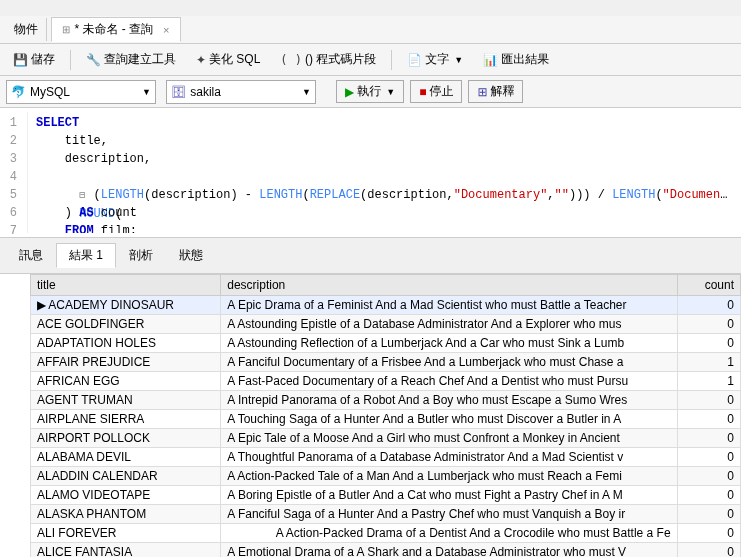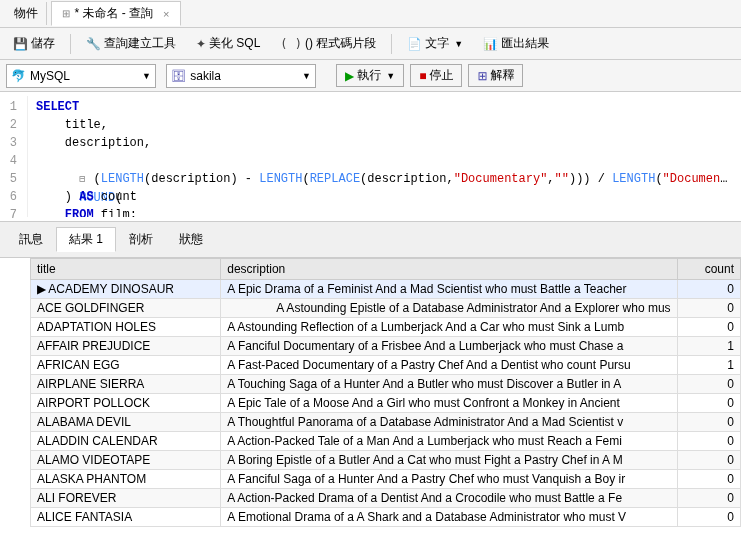--- a/index.html
+++ b/index.html
@@ -1,19 +1,19 @@
 <!DOCTYPE html>
 <html><head>
   <meta charset="utf-8">
   <style>
     * { box-sizing: border-box; margin: 0; padding: 0; }
     body { font-family: 'Microsoft YaHei', Arial, sans-serif; font-size: 12px; background: #f0f0f0; width: 741px; height: 557px; overflow: hidden; }
     
     
-    .title-bar { background: #f5f5f5; border-bottom: 1px solid #ccc; display: flex; align-items: center; padding: 2px 6px; height: 28px; }
+    .title-bar { background: #f5f5f5; border-bottom: 1px solid #ccc; display: flex; align-items: center; padding: 2px 6px; height: 28px; margin-top: 16px; }
     .title-bar-tabs { display: flex; align-items: center; gap: 2px; }
     .tab-item { background: #fff; border: 1px solid #ccc; border-bottom: none; padding: 3px 10px; font-size: 12px; cursor: pointer; display: flex; align-items: center; gap: 4px; }
     .tab-item.active { background: #fff; border-bottom: 1px solid #fff; z-index: 1; }
     .tab-item .tab-icon { color: #888; font-size: 10px; }
     .side-label { font-size: 12px; padding: 3px 8px; border-right: 1px solid #ccc; margin-right: 4px; }
 
     
     .toolbar { background: #f5f5f5; border-bottom: 1px solid #ccc; display: flex; align-items: center; padding: 3px 6px; gap: 6px; height: 32px; }
     .toolbar-btn { display: flex; align-items: center; gap: 3px; padding: 2px 6px; border: 1px solid transparent; cursor: pointer; font-size: 12px; background: transparent; }
     .toolbar-sep { width: 1px; height: 20px; background: #ccc; margin: 0 2px; }
@@ -166,37 +166,42 @@
       </tr>
     </thead>
     <tbody id="table-body">
     <tr>
           <td><span style="color:#000; margin-right:2px;">▶</span>ACADEMY DINOSAUR</td>
           <td style="max-width: 360px; overflow: hidden; text-overflow: ellipsis; white-space: nowrap;">A Epic Drama of a Feminist And a Mad Scientist who must Battle a Teacher</td>
           <td style="text-align: right;">0</td>
         </tr>
         <tr>
           <td>ACE GOLDFINGER</td>
-          <td style="max-width: 360px; overflow: hidden; text-overflow: ellipsis; white-space: nowrap; text-align: right;">A Astounding Epistle of a Database Administrator And a Explorer who mus</td>
+          <td style="max-width: 360px; overflow: hidden; text-overflow: ellipsis; white-space: nowrap;">A Astounding Epistle of a Database Administrator And a Explorer who mus</td>
           <td style="text-align: right;">0</td>
         </tr>
         <tr>
           <td>ADAPTATION HOLES</td>
           <td style="max-width: 360px; overflow: hidden; text-overflow: ellipsis; white-space: nowrap; margin-left: 45px;">A Astounding Reflection of a Lumberjack And a Car who must Sink a Lumb</td>
           <td style="text-align: right;">0</td>
         </tr>
         <tr>
           <td>AFFAIR PREJUDICE</td>
           <td style="max-width: 360px; overflow: hidden; text-overflow: ellipsis; white-space: nowrap;">A Fanciful Documentary of a Frisbee And a Lumberjack who must Chase a</td>
           <td style="text-align: right;">1</td>
         </tr>
         <tr>
           <td>AFRICAN EGG</td>
-          <td style="max-width: 360px; overflow: hidden; text-overflow: ellipsis; white-space: nowrap;">A Fast-Paced Documentary of a Pastry Chef And a Dentist who count Pursu</td>
+          <td style="max-width: 360px; overflow: hidden; text-overflow: ellipsis; white-space: nowrap;">A Fast-Paced Documentary of a Reach Chef And a Dentist who must Pursu</td>
           <td style="text-align: right;">1</td>
+        </tr>
+        <tr>
+          <td>AGENT TRUMAN</td>
+          <td style="max-width: 360px; overflow: hidden; text-overflow: ellipsis; white-space: nowrap;">A Intrepid Panorama of a Robot And a Boy who must Escape a Sumo Wres</td>
+          <td style="text-align: right;">0</td>
         </tr>
         <tr>
           <td>AIRPLANE SIERRA</td>
           <td style="max-width: 360px; overflow: hidden; text-overflow: ellipsis; white-space: nowrap;">A Touching Saga of a Hunter And a Butler who must Discover a Butler in A</td>
           <td style="text-align: right;">0</td>
         </tr>
         <tr>
           <td>AIRPORT POLLOCK</td>
           <td style="max-width: 360px; overflow: hidden; text-overflow: ellipsis; white-space: nowrap;">A Epic Tale of a Moose And a Girl who must Confront a Monkey in Ancient</td>
           <td style="text-align: right;">0</td>
@@ -216,21 +221,21 @@
           <td style="max-width: 360px; overflow: hidden; text-overflow: ellipsis; white-space: nowrap;">A Boring Epistle of a Butler And a Cat who must Fight a Pastry Chef in A M</td>
           <td style="text-align: right;">0</td>
         </tr>
         <tr>
           <td>ALASKA PHANTOM</td>
           <td style="max-width: 360px; overflow: hidden; text-overflow: ellipsis; white-space: nowrap;">A Fanciful Saga of a Hunter And a Pastry Chef who must Vanquish a Boy ir</td>
           <td style="text-align: right;">0</td>
         </tr>
         <tr>
           <td>ALI FOREVER</td>
-          <td style="max-width: 360px; overflow: hidden; text-overflow: ellipsis; white-space: nowrap;">A Action-Packed Drama of a Dentist And a Crocodile who must Battle a Fe</td>
+          <td style="max-width: 360px; overflow: hidden; text-overflow: ellipsis; white-space: nowrap; text-align: right;">A Action-Packed Drama of a Dentist And a Crocodile who must Battle a Fe</td>
           <td style="text-align: right;">0</td>
         </tr>
         <tr>
           <td>ALICE FANTASIA</td>
           <td style="max-width: 360px; overflow: hidden; text-overflow: ellipsis; white-space: nowrap;">A Emotional Drama of a A Shark and a Database Administrator who must V</td>
           <td style="text-align: right;">0</td>
         </tr>
       </tbody>
   </table>
 </div>

